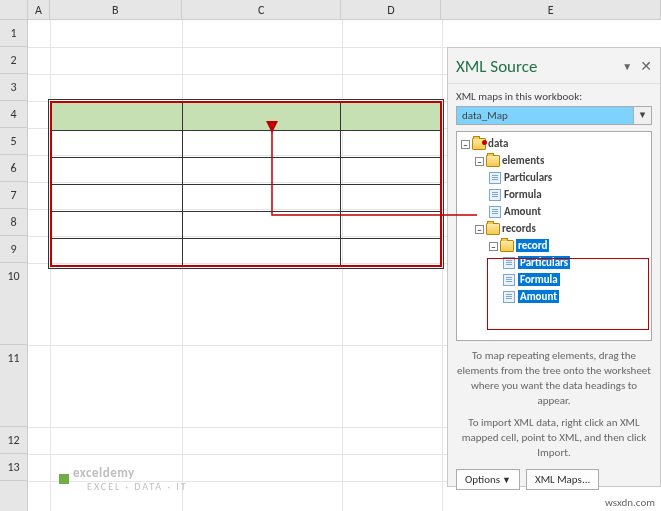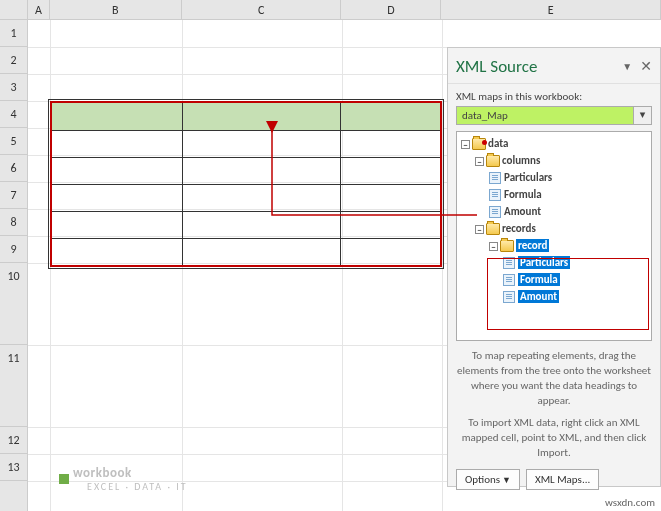--- a/index.html
+++ b/index.html
@@ -130,21 +130,21 @@
       color: #217346;
       flex: 1;
     }
     .xml-header .dd { color: #666; font-size: 10px; margin-right: 8px; cursor: pointer;}
     .xml-header .close { color: #666; font-size: 14px; cursor: pointer;}
     .xml-body { padding: 6px 8px; font-size: 11px; color: #444; }
     .xml-body .lbl { margin-bottom: 3px; }
     .map-select {
       display: flex;
       border: 1px solid #ababab;
-      background: #bef264;
+      background: #7dd3fc;
       margin-bottom: 6px;
     }
     .map-select .val { flex:1; padding: 2px 5px; }
     .map-select .btn { width: 18px; border-left: 1px solid #ababab; text-align: center; line-height: 16px; background: #efefef;}
     .tree {
       background: #fff;
       border: 1px solid #ababab;
       height: 210px;
       padding: 3px 2px;
       font-size: 11px;
@@ -306,21 +306,21 @@
       <div class="xml-body">
         <div class="lbl">XML maps in this workbook:</div>
         <div class="map-select">
           <div class="val">data_Map</div>
           <div class="btn">▾</div>
         </div>
         <div class="tree">
           <ul>
             <li><span class="tog">−</span><span class="ficon folder-o folder-red"></span><span>data</span>
               <ul>
-                <li><span class="tog">−</span><span class="ficon folder-o"></span><span>columns</span>
+                <li><span class="tog">−</span><span class="ficon folder-o"></span><span>elements</span>
                   <ul>
                     <li><span class="leaf"></span><span>Particulars</span></li>
                     <li><span class="leaf"></span><span>Formula</span></li>
                     <li><span class="leaf"></span><span>Amount</span></li>
                   </ul>
                 </li>
                 <li><span class="tog">−</span><span class="ficon folder-o"></span><span>records</span>
                   <ul>
                     <li><span class="tog">−</span><span class="ficon folder-o"></span><span class="sel">record</span>
                       <ul>
@@ -352,20 +352,20 @@
         <marker id="arrh" markerWidth="8" markerHeight="8" refX="2" refY="4" orient="auto">
           <path d="M8,0 L0,4 L8,8 Z" fill="#c00000"></path>
         </marker>
       </defs>
       <path d="M 449 195 L 244 195 L 244 110" stroke="#c00000" stroke-width="1.5" fill="none" marker-end="url(#arrh)"></path>
     </svg>
 
     <div class="watermark">
       <span class="sq"></span>
       <div>
-        <span>workbook</span>
+        <span>exceldemy</span>
         <span class="sub">EXCEL · DATA · IT</span>
       </div>
     </div>
   </div>
 </div>
 
 <div class="footer-url">wsxdn.com</div>
 
 </body></html>

